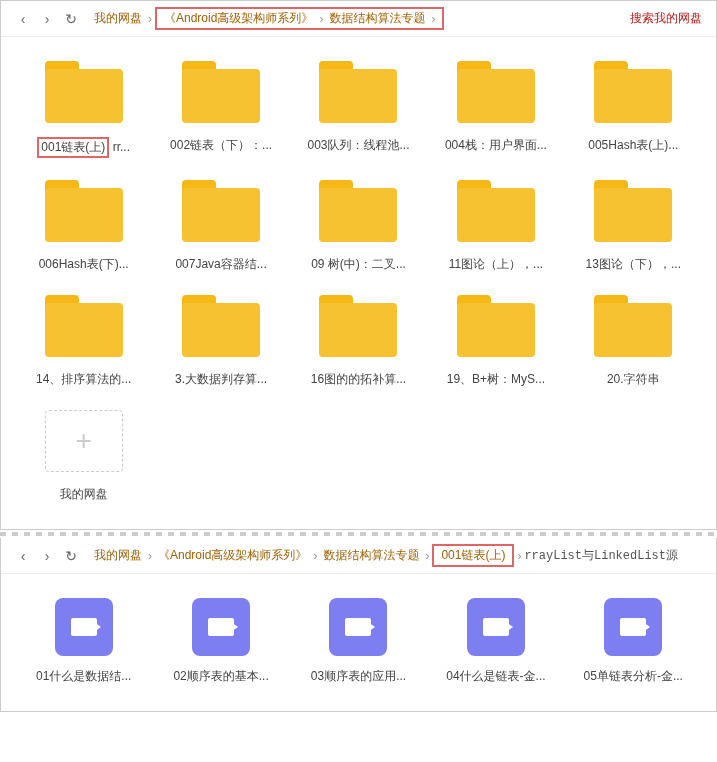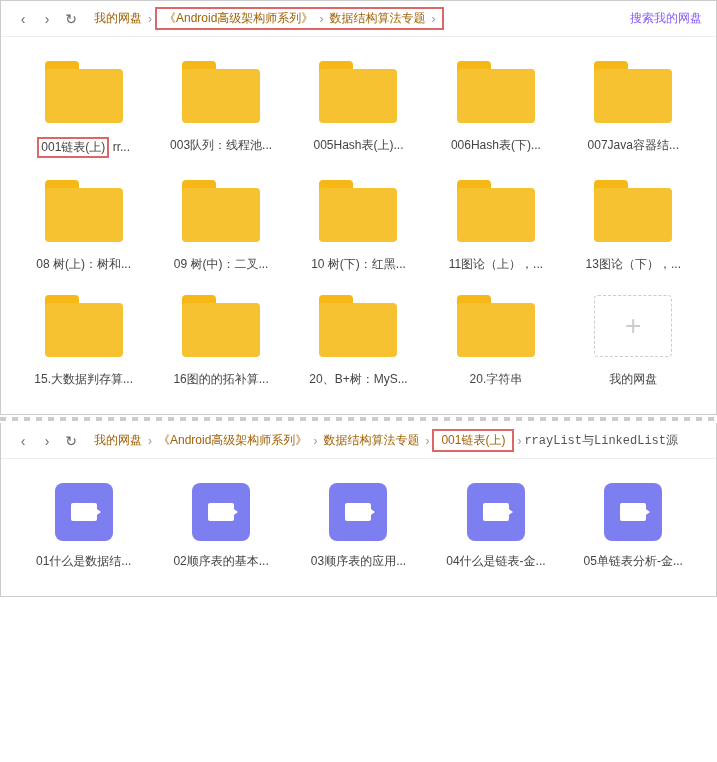--- a/index.html
+++ b/index.html
@@ -4,21 +4,21 @@
 <style>
 * { margin: 0; padding: 0; box-sizing: border-box; }
 body { font-family: "Microsoft YaHei", Arial, sans-serif; font-size: 12px; color: #333; background: #fff; width: 717px; }
 .pane { border: 1px solid #ccc; }
 .toolbar { display: flex; align-items: center; padding: 6px 10px; border-bottom: 1px solid #eee; height: 36px; }
 .nav-btn { width: 24px; height: 24px; display: flex; align-items: center; justify-content: center; cursor: pointer; color: #666; font-size: 14px; }
 .breadcrumb { display: flex; align-items: center; flex: 1; margin-left: 8px; overflow: hidden; white-space: nowrap; }
 .crumb { color: #a16207; padding: 0 3px; cursor: pointer; }
 .sep { color: #999; padding: 0 3px; }
 .highlight-box { border: 2px solid #d66; padding: 1px 4px; display: inline-flex; align-items: center; }
-.search { margin-left: auto; color: #8b5cf6; font-size: 12px; padding-right: 4px; }
+.search { margin-left: auto; color: #b91c1c; font-size: 12px; padding-right: 4px; }
 .grid { display: grid; grid-template-columns: repeat(5, 1fr); gap: 10px 0; padding: 18px 14px 20px; }
 .item { display: flex; flex-direction: column; align-items: center; cursor: pointer; padding: 6px 2px; }
 .folder-icon { width: 78px; height: 62px; position: relative; margin-bottom: 14px; }
 .folder-icon::before { content: ""; position: absolute; top: 0; left: 0; width: 34px; height: 14px; background: #f5b817; border-radius: 4px 4px 0 0; }
 .folder-icon::after { content: ""; position: absolute; top: 8px; left: 0; width: 78px; height: 54px; background: #f6c231; border-radius: 4px; }
 .video-icon { width: 58px; height: 58px; background: #7d7ff0; border-radius: 8px; display: flex; align-items: center; justify-content: center; margin-bottom: 12px; position: relative; }
 .video-icon::after { content: ""; width: 26px; height: 18px; background: #fff; border-radius: 2px; position: relative; }
 .video-icon .tri { position: absolute; right: 12px; width: 0; height: 0; border-top: 5px solid transparent; border-bottom: 5px solid transparent; border-left: 7px solid #fff; }
 .upload-box { width: 78px; height: 62px; border: 1px dashed #ccc; border-radius: 4px; display: flex; align-items: center; justify-content: center; margin-bottom: 14px; }
 .plus { font-size: 28px; color: #ccc; font-weight: 300; }
@@ -47,65 +47,69 @@
     </div>
     <div class="search">搜索我的网盘</div>
   </div>
   <div class="grid" id="grid1">
       <div class="item">
         <div class="folder-icon"></div>
         <div class="label"><span class="label-hl">001链表(上)</span> rr...</div>
       </div>
       <div class="item">
         <div class="folder-icon"></div>
+        <div class="label">002链表（下）：...</div>
+      </div>
+      <div class="item">
+        <div class="folder-icon"></div>
         <div class="label">003队列：线程池...</div>
+      </div>
+      <div class="item">
+        <div class="folder-icon"></div>
+        <div class="label">004栈：用户界面...</div>
       </div>
       <div class="item">
         <div class="folder-icon"></div>
         <div class="label">005Hash表(上)...</div>
       </div>
       <div class="item">
         <div class="folder-icon"></div>
         <div class="label">006Hash表(下)...</div>
       </div>
       <div class="item">
         <div class="folder-icon"></div>
         <div class="label">007Java容器结...</div>
       </div>
       <div class="item">
         <div class="folder-icon"></div>
-        <div class="label">08 树(上)：树和...</div>
-      </div>
-      <div class="item">
-        <div class="folder-icon"></div>
         <div class="label">09 树(中)：二叉...</div>
-      </div>
-      <div class="item">
-        <div class="folder-icon"></div>
-        <div class="label">10 树(下)：红黑...</div>
       </div>
       <div class="item">
         <div class="folder-icon"></div>
         <div class="label">11图论（上），...</div>
       </div>
       <div class="item">
         <div class="folder-icon"></div>
         <div class="label">13图论（下），...</div>
       </div>
       <div class="item">
         <div class="folder-icon"></div>
-        <div class="label">15.大数据判存算...</div>
+        <div class="label">14、排序算法的...</div>
+      </div>
+      <div class="item">
+        <div class="folder-icon"></div>
+        <div class="label">3.大数据判存算...</div>
       </div>
       <div class="item">
         <div class="folder-icon"></div>
         <div class="label">16图的的拓补算...</div>
       </div>
       <div class="item">
         <div class="folder-icon"></div>
-        <div class="label">20、B+树：MyS...</div>
+        <div class="label">19、B+树：MyS...</div>
       </div>
       <div class="item">
         <div class="folder-icon"></div>
         <div class="label">20.字符串</div>
       </div>
       <div class="item">
         <div class="upload-box">
           <span class="plus">+</span>
         </div>
         <div class="label">我的网盘</div>

